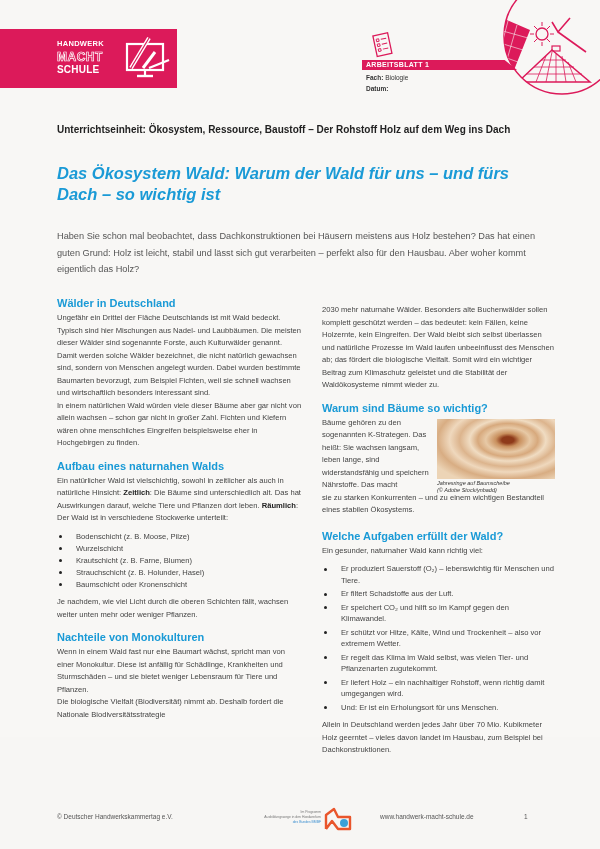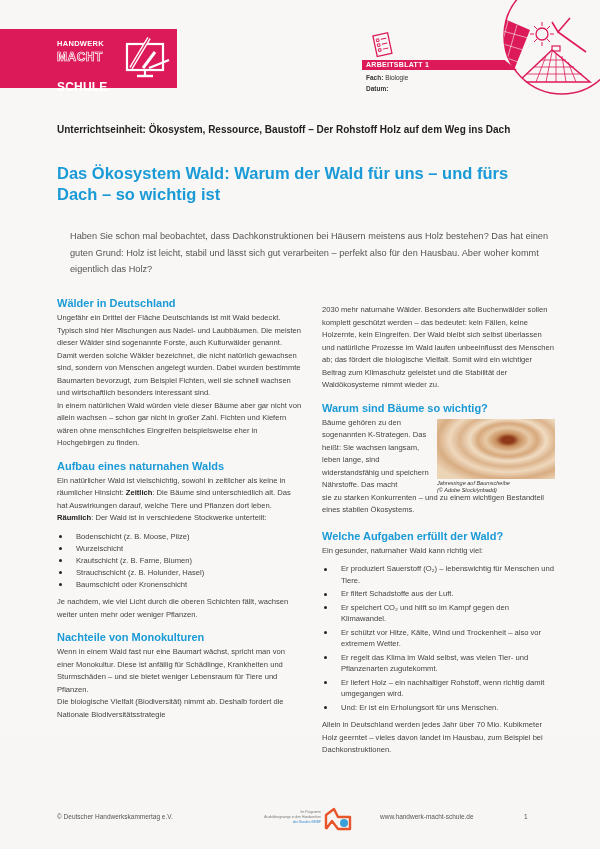--- a/index.html
+++ b/index.html
@@ -5,35 +5,35 @@
   * { box-sizing: border-box; margin: 0; padding: 0; }
   html, body { width: 600px; height: 849px; background: #f7f6f4; overflow: hidden; }
   body { position: relative; font-family: "Liberation Sans", sans-serif; color: #3a3a3a; }
   .page { position: absolute; left: 0; top: 0; width: 600px; height: 737px; background: #f8f7f5; padding-left: 44px; }
 
   
   .logo { position: absolute; left: 0; top: 29px; width: 177px; height: 59px; background: #dc1a5a; }
   .logo-text { position: absolute; left: 57px; top: 11px; color: #fff; font-weight: bold; line-height: 1; }
   .logo-l1 { font-size: 7.5px; letter-spacing: 0.3px; display:block; }
   .logo-l2 { font-size: 12px; letter-spacing: 0.5px; display:block; margin-top: 3px; color: transparent; -webkit-text-stroke: 0.7px #fff; }
-  .logo-l3 { font-size: 12px; display:block; margin-top: 18px; letter-spacing: 0.2px;}
+  .logo-l3 { font-size: 10px; display:block; margin-top: 2px; letter-spacing: 0.2px;}
   .logo-icon { position: absolute; left: 121px; top: 5px; width: 52px; height: 48px; }
 
   .ab-icon { position: absolute; left: 372px; top: 32px; width: 22px; height: 26px; }
   .ab-bar { position: absolute; left: 362px; top: 60px; width: 155px; height: 10px; background: #dc1a5a;
             clip-path: polygon(0 0, 92% 0, 100% 100%, 0 100%); }
   .ab-title { position: absolute; left: 366px; top: 60px; color:#fff; font-size: 7px; font-weight: bold; line-height: 10px; letter-spacing: 0.3px; }
   .meta { position: absolute; left: 366px; font-size: 6.5px; color: #333; }
   .meta b { font-weight: bold; }
   .roof-emblem { position: absolute; left: 490px; top: 0px; width: 110px; height: 95px; }
 
   
   .unit { position: absolute; left: 57px; top: 122px; width: 490px; font-size: 10px; font-weight: bold; color: #222; line-height: 15px; }
-  .h1 { position: absolute; left: 57px; top: 163px; width: 490px; font-size: 16.5px; font-weight: bold; color: #1a9ad6; line-height: 21px; }
-  .intro { position: absolute; left: 70px; top: 228px; width: 490px; font-size: 9.2px; color: #555; line-height: 16.5px; }
+  .h1 { position: absolute; left: 57px; top: 163px; width: 490px; font-size: 16.5px; font-weight: bold; color: #1a9ad6; line-height: 21px; font-style: italic; }
+  .intro { position: absolute; left: 57px; top: 228px; width: 490px; font-size: 9.2px; color: #555; line-height: 16.5px; }
 
   
   .col { position: absolute; font-size: 7.6px; color: #444; line-height: 12.5px; }
   .col-left { left: 57px; top: 296px; width: 245px; }
   .col-right { left: 322px; top: 304px; width: 232px; }
   .h2 { font-size: 11px; font-weight: bold; color: #1a9ad6; line-height: 14px; margin-bottom: 2px; }
   .p { margin-bottom: 0; }
   .gap { height: 9px; }
   .bullets { list-style: none; margin: 6px 0 6px 0; }
   .bullets li { position: relative; padding-left: 19px; line-height: 11.5px; margin-bottom: 0.5px; }
@@ -149,21 +149,21 @@
   <h1 class="h1">Das Ökosystem Wald: Warum der Wald für uns – und fürs Dach – so wichtig ist</h1>
   <p class="intro">Haben Sie schon mal beobachtet, dass Dachkonstruktionen bei Häusern meistens aus Holz bestehen? Das hat einen guten Grund: Holz ist leicht, stabil und lässt sich gut verarbeiten – perfekt also für den Hausbau. Aber woher kommt eigentlich das Holz?</p>
 
   <div class="col col-left">
     <h2 class="h2">Wälder in Deutschland</h2>
     <p class="p">Ungefähr ein Drittel der Fläche Deutschlands ist mit Wald bedeckt. Typisch sind hier Mischungen aus Nadel- und Laubbäumen. Die meisten dieser Wälder sind sogenannte Forste, auch Kulturwälder genannt. Damit werden solche Wälder bezeichnet, die nicht natürlich gewachsen sind, sondern von Menschen angelegt wurden. Dabei wurden bestimmte Baumarten bevorzugt, zum Beispiel Fichten, weil sie schnell wachsen und wirtschaftlich besonders interessant sind.</p>
     <p class="p">In einem natürlichen Wald würden viele dieser Bäume aber gar nicht von allein wachsen – schon gar nicht in großer Zahl. Fichten und Kiefern wären ohne menschliches Eingreifen beispielsweise eher in Hochgebirgen zu finden.</p>
     <div class="gap"></div>
 
     <h2 class="h2">Aufbau eines naturnahen Walds</h2>
-    <p class="p"><span>Ein natürlicher Wald ist vielschichtig, sowohl in zeitlicher als keine in räumlicher Hinsicht: </span><b class="k">Zeitlich</b><span>: Die Bäume sind unterschiedlich alt. Das hat Auswirkungen darauf, welche Tiere und Pflanzen dort leben. </span><b class="k">Räumlich</b><span>: Der Wald ist in verschiedene Stockwerke unterteilt:</span></p>
+    <p class="p"><span>Ein natürlicher Wald ist vielschichtig, sowohl in zeitlicher als auch in natürliche Hinsicht: </span><b class="k">Zeitlich</b><span>: Die Bäume sind unterschiedlich alt. Das hat Auswirkungen darauf, welche Tiere und Pflanzen dort leben. </span><b class="k">Räumlich</b><span>: Der Wald ist in verschiedene Stockwerke unterteilt:</span></p>
     <ul class="bullets">
       <li>Bodenschicht (z. B. Moose, Pilze)</li>
       <li>Wurzelschicht</li>
       <li>Krautschicht (z. B. Farne, Blumen)</li>
       <li>Strauchschicht (z. B. Holunder, Hasel)</li>
       <li>Baumschicht oder Kronenschicht</li>
     </ul>
     <p class="p">Je nachdem, wie viel Licht durch die oberen Schichten fällt, wachsen weiter unten mehr oder weniger Pflanzen.</p>
     <div class="gap"></div>
 

